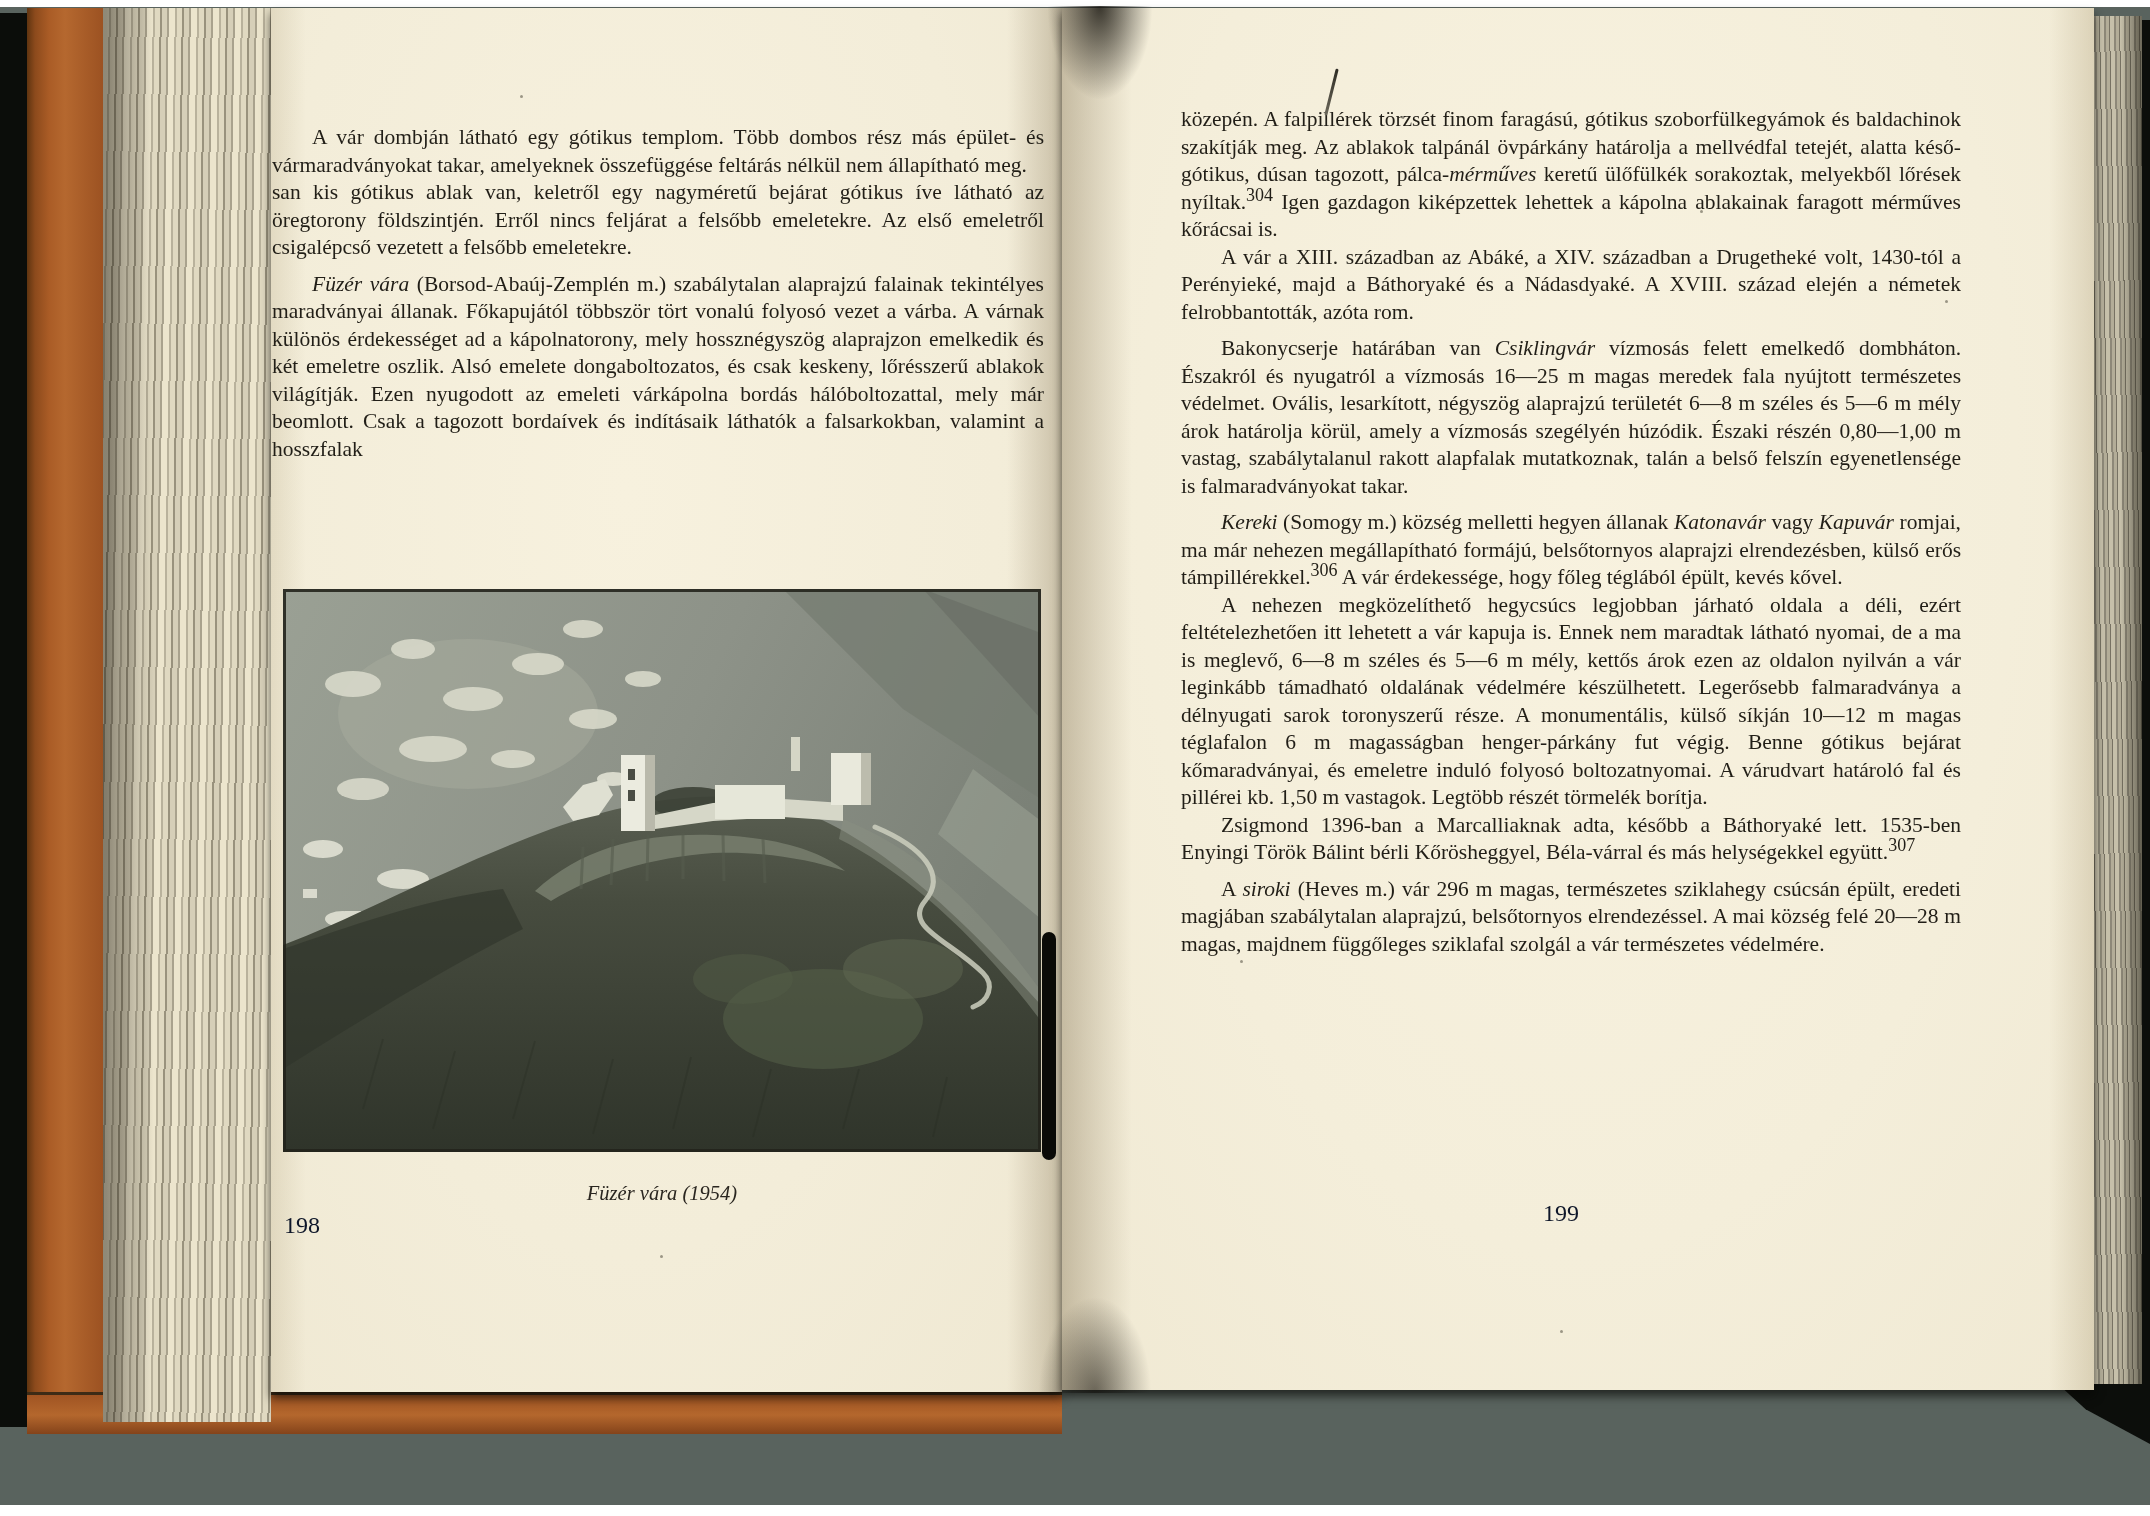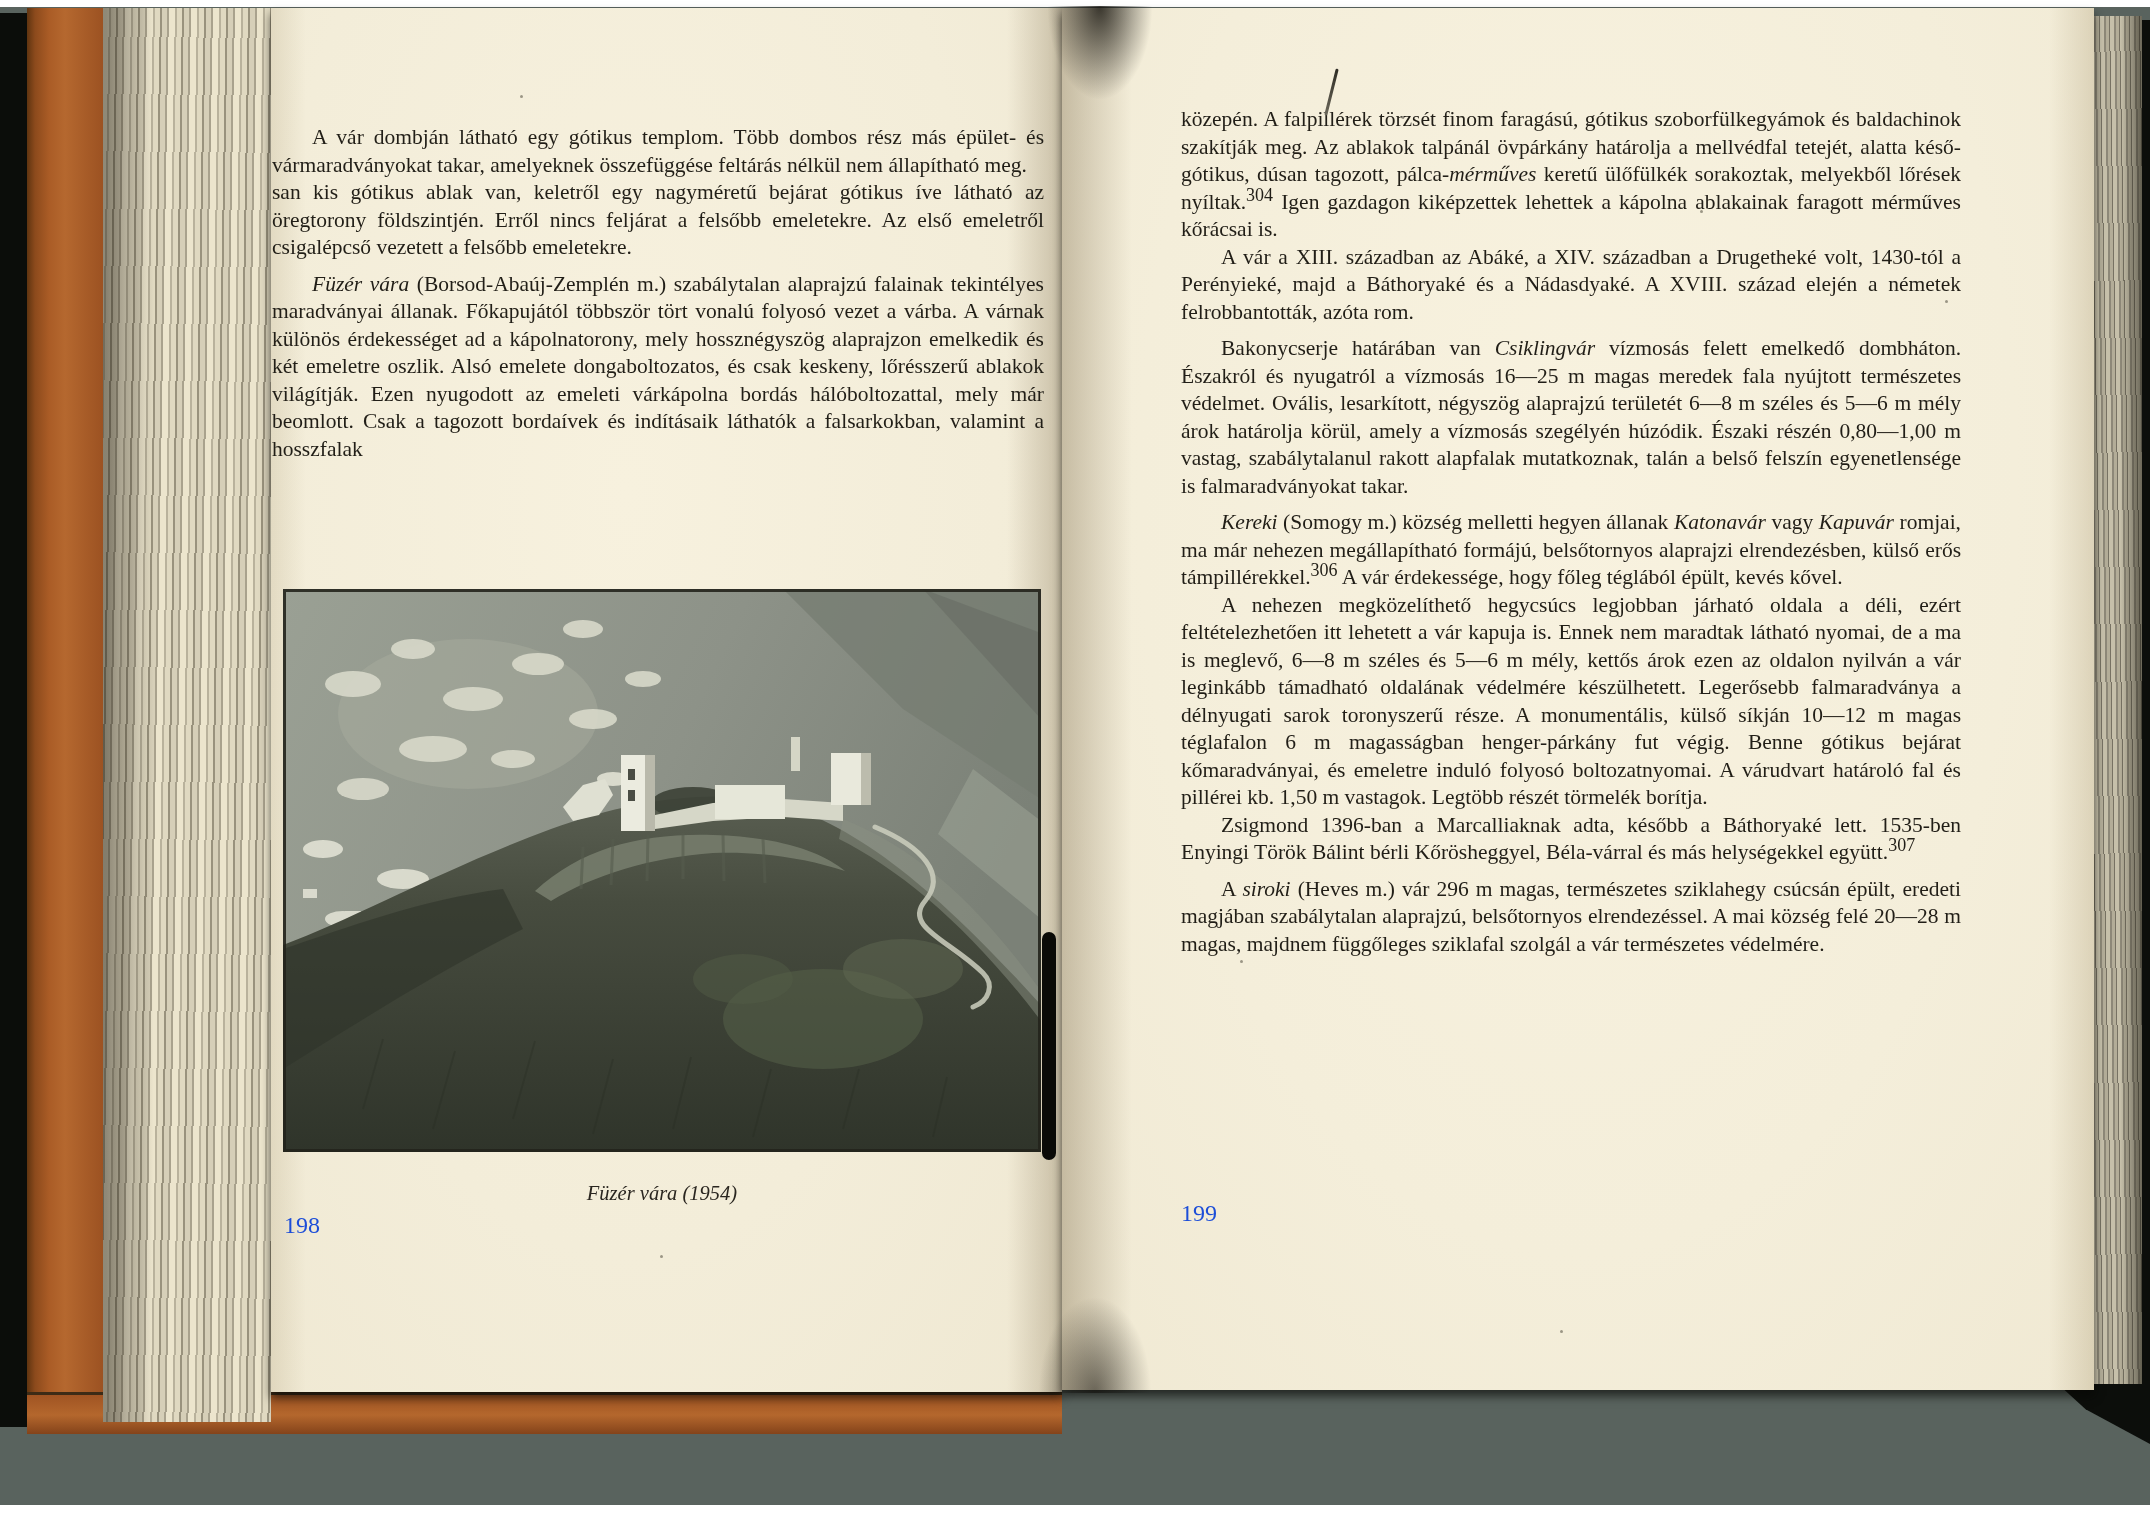--- a/index.html
+++ b/index.html
@@ -41,23 +41,23 @@
   .para{margin:0;}
   .para.indent{text-indent:40px;}
   .para.gap{margin-top:9px;}
   .para sup{font-size:18px;vertical-align:super;line-height:0;}
   .para i{font-style:italic;}
 
   .photo{position:absolute;left:283px;top:589px;width:758px;height:563px;}
   .photo svg{display:block;}
   .caption{position:absolute;left:283px;top:1182px;width:758px;text-align:center;
     font-style:italic;font-size:20.5px;color:#2a2620;}
-  .pagenum{position:absolute;font-size:24px;color:#1d4ed8;}
+  .pagenum{position:absolute;font-size:24px;color:#0f172a;}
   .pagenum-left{left:284px;top:1212px;}
-  .pagenum-right{left:1181px;top:1200px;width:760px;text-align:left;padding-right:24px;}
+  .pagenum-right{left:1181px;top:1200px;width:760px;text-align:center;padding-right:24px;}
   .pen-mark{position:absolute;left:1330px;top:68px;width:3px;height:48px;transform:rotate(14deg);
     background:linear-gradient(180deg,#2e2c24,#6b675a);border-radius:2px;}
   .speck{position:absolute;width:3px;height:3px;border-radius:50%;background:#857f6f;opacity:0.8;}
 </style>
 </head>
 <body>
 
 <div class="scene">
   <div class="scan-bg"></div>
   <div class="strip-black-left"></div>

